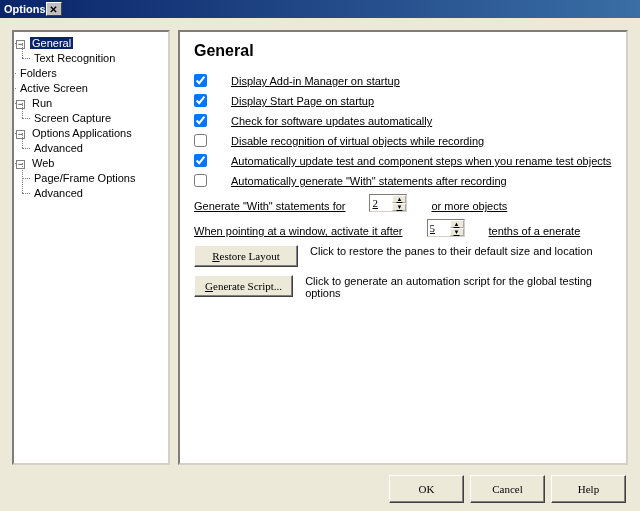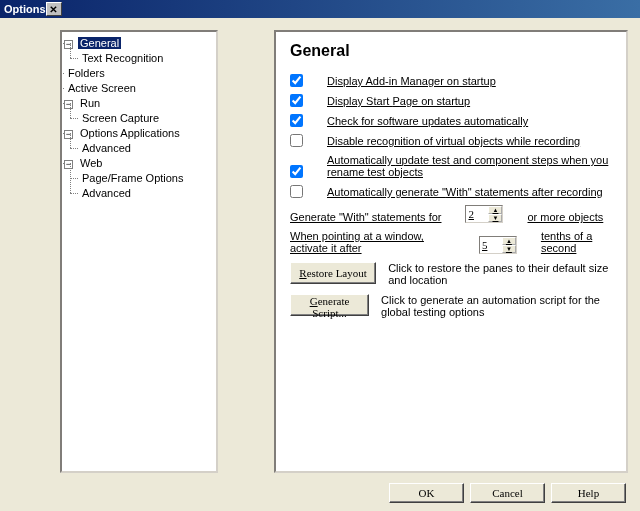--- a/index.html
+++ b/index.html
@@ -40,21 +40,20 @@
     display:flex;
     gap: 8px;
     flex: 1 1 auto;
     min-height: 0;
   }
   .tree-pane, .content-pane {
     background: #fff;
     border: 2px inset #d4d0c8;
     padding: 4px 2px;
     overflow:auto;
-    margin-left:48px;
   }
   .tree-pane { width: 158px; }
   .content-pane { flex:1; padding: 10px 14px; }
   .tree ul { list-style:none; margin:0; padding:0 0 0 14px; }
   .tree > ul { padding-left: 2px; }
   .tree li { position:relative; line-height:15px; white-space:nowrap; }
   .tree li::before {
     content:""; position:absolute; left:-10px; top:7px;
     width:8px; border-top:1px dotted #808080;
   }
@@ -96,21 +95,21 @@
   .spin-btns { display:flex; flex-direction:column; }
   .spin-btns button {
     width:14px; height:8.5px; padding:0; font-size:6px; line-height:6px;
     background:#ece9d8; border:1px outset #fff; cursor:default;
   }
   .btn {
     background:#ece9d8;
     border:1px solid #404040;
     border-top-color:#fff; border-left-color:#fff;
     box-shadow: inset -1px -1px 0 #808080, inset 1px 1px 0 #ece9d8;
-    height:20px; padding:0 8px;
+    height:28px; padding:0 8px;
     font-family: Tahoma; font-size:11px;
     cursor:default;
     min-width:90px;
   }
   .btn.small { min-width:0; width:104px; height:22px; }
   .action-row { display:flex; align-items:flex-start; gap:12px; margin:8px 0; }
   .footer {
     display:flex; justify-content:flex-end; gap:6px;
     padding: 10px 2px 0 0;
   }
@@ -201,21 +200,21 @@
 
       <div class="opt-row">
         <span>When pointing at a window, activate it after</span>
         <span class="spinner">
           <input value="5" style="">
           <span class="spin-btns">
               <button>▲</button>
               <button>▼</button>
             </span>
         </span>
-        <span>tenths of a second</span>
+        <span>tenths of a enerate</span>
       </div>
 
       <div class="action-row">
         <button class="btn small"><span class="u">R</span><span>estore Layout</span></button>
         <span>Click to restore the panes to their default size and location</span>
       </div>
       <div class="action-row">
         <button class="btn small"><span class="u">G</span><span>enerate Script...</span></button>
         <span>Click to generate an automation script for the global testing options</span>
       </div>

